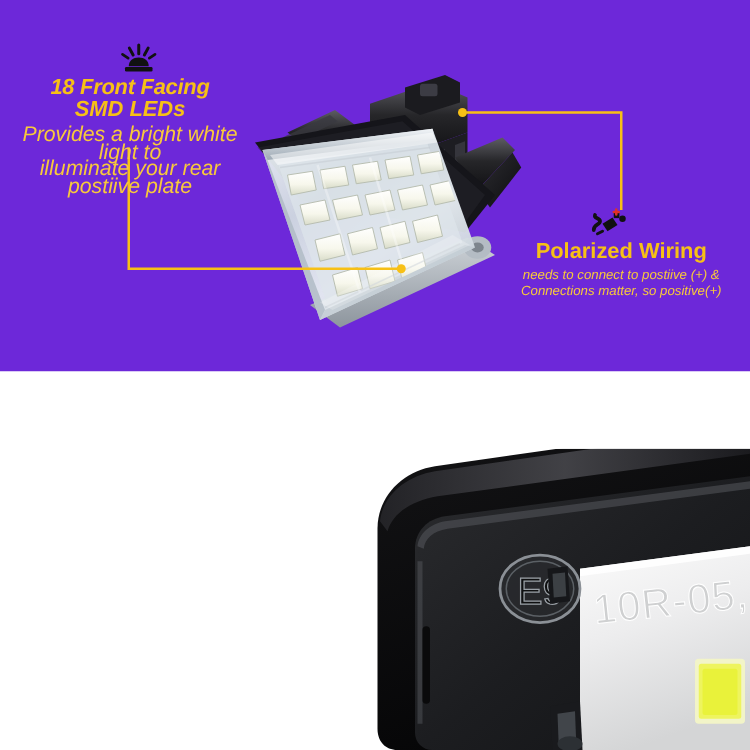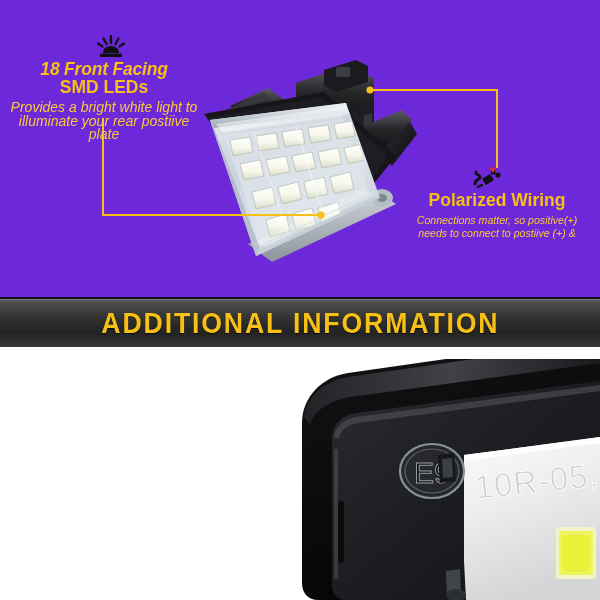--- a/index.html
+++ b/index.html
@@ -19,26 +19,26 @@
   .beacon svg{display:block;width:30px;height:26px;}
 
   
   .cal-left{position:absolute;left:6px;top:60px;width:196px;text-align:center;}
   .cal-left .hd{
     color:#F7C016;font-weight:bold;font-style:italic;
     font-size:17.5px;line-height:18px;letter-spacing:-0.2px;
     white-space:nowrap;
   }
   .cal-left .hd2{
-    color:#F7C016;font-weight:bold;
+    color:#F7C016;font-weight:bold;font-style:italic;
     font-size:17.5px;line-height:19px;text-align:center;
   }
   .cal-left .sub{
     margin-top:4px;color:#F8C93B;font-style:italic;
-    font-size:14px;line-height:13.5px;text-align:center;
+    font-size:17px;line-height:13.5px;text-align:center;
   }
 
   
   .plugicon{position:absolute;left:472px;top:166px;width:30px;height:24px;}
   .plugicon svg{display:block;}
   .cal-right{position:absolute;left:398px;top:190px;width:198px;text-align:center;}
   .cal-right .hd{
     color:#F7C016;font-weight:bold;
     font-size:17.5px;line-height:20px;white-space:nowrap;
   }
@@ -249,29 +249,26 @@
         <rect x="19" y="4" width="4.5" height="4.5" fill="#111"></rect>
         <path d="M21 1.5 L21 5.5 M19 3.5 L23 3.5" stroke="#E03028" stroke-width="2" stroke-linecap="round"></path>
         <circle cx="26" cy="9" r="2.6" fill="#111"></circle>
         <path d="M10 19 L6 21" stroke="#111" stroke-width="2.4" stroke-linecap="round"></path>
       </svg>
     </div>
 
     <div class="cal-right">
       <div class="hd">Polarized Wiring</div>
       <div class="sub">
+        <div>needs to connect to postiive (+) &amp;</div>
         <div>Connections matter, so positive(+)</div>
-        <div>needs to connect to postiive (+) &amp;</div>
       </div>
     </div>
   </div>
 
-  <div class="banner">
-    <span class="banner-txt">ADDITIONAL INFORMATION</span>
-  </div>
 
   <div class="panel-bot">
 
     <div class="prod2">
       <svg viewBox="0 0 312 241" width="312" height="241">
         <defs>
           <linearGradient id="bezel" x1="0" y1="0" x2="0.4" y2="1">
             <stop offset="0" stop-color="#3b3b3d"></stop>
             <stop offset="0.12" stop-color="#121214"></stop>
             <stop offset="1" stop-color="#050506"></stop>

